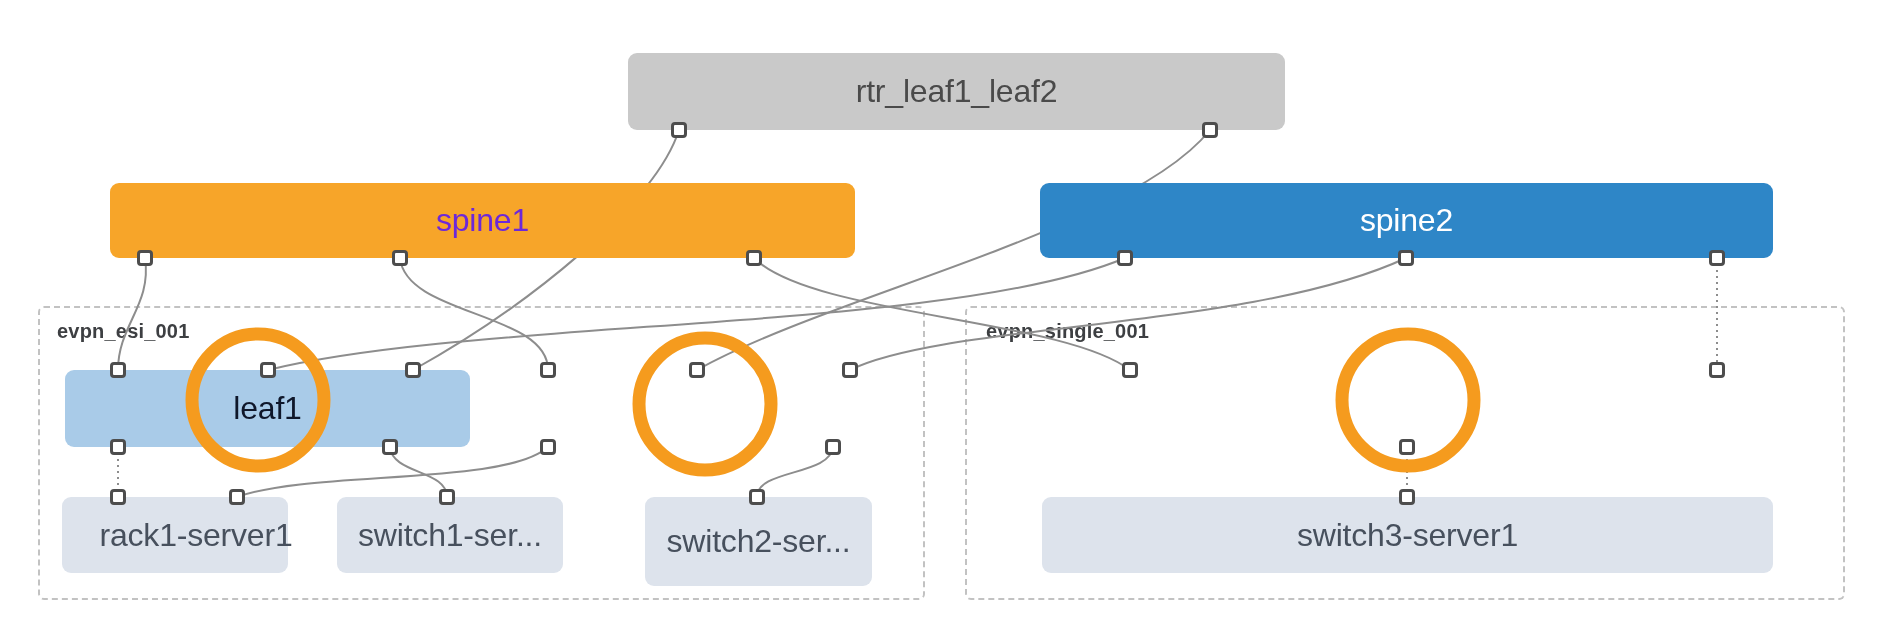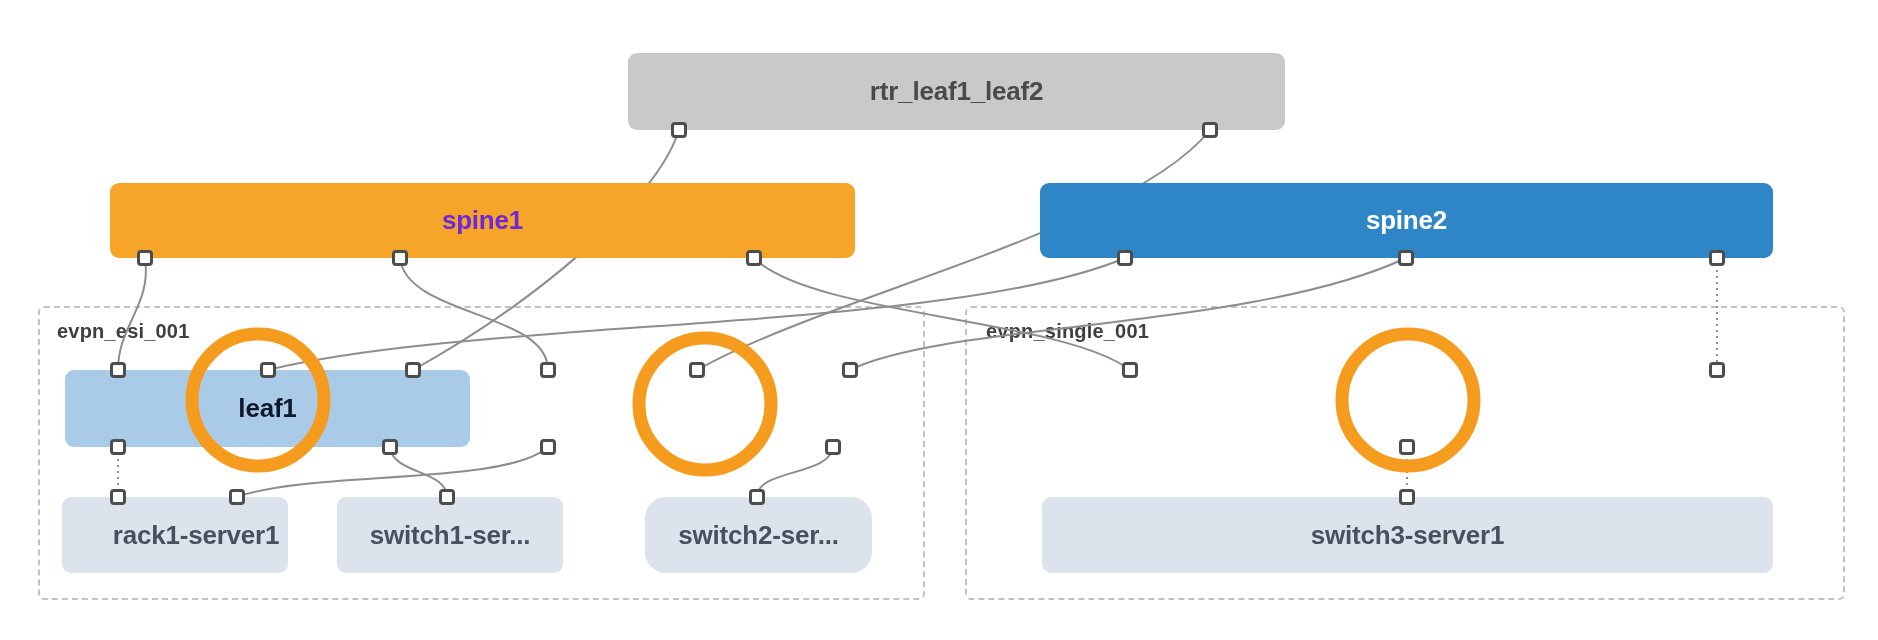--- a/index.html
+++ b/index.html
@@ -2,21 +2,21 @@
 <html><head>
 <meta charset="utf-8">
 <style>
   html,body{margin:0;padding:0;background:#ffffff;}
   #canvas{position:relative;overflow:hidden;font-family:"Liberation Sans",sans-serif;}
   .container-box{position:absolute;border:2px dashed #c2c2c2;border-radius:6px;background:transparent;z-index:0;box-sizing:border-box;}
   .container-label{position:absolute;font-size:20px;font-weight:700;color:#3d3f42;letter-spacing:0.2px;z-index:1;white-space:nowrap;}
   .layer-svg{position:absolute;left:0;top:0;z-index:1;}
   .rings-svg{position:absolute;left:0;top:0;z-index:4;pointer-events:none;}
   .node{position:absolute;border-radius:9px;display:flex;align-items:center;justify-content:center;z-index:2;box-sizing:border-box;}
-  .node .lbl{font-size:26px;font-weight:700;letter-spacing:-0.2px;white-space:nowrap;}
+  .node .lbl{font-size:32px;font-weight:400;letter-spacing:-0.2px;white-space:nowrap;}
   .port{position:absolute;width:16px;height:16px;background:#ffffff;border:3px solid #4d4d4d;border-radius:4px;z-index:3;box-sizing:border-box;}
   .link{fill:none;stroke:#8d8d8d;stroke-width:2;}
   .link.dotted{stroke-dasharray:2 4;stroke-width:2;}
   .ring{fill:none;stroke:#f59b1e;stroke-width:13;}
 </style>
 </head>
 <body>
 
 <div id="canvas" style="width: 1878px; height: 640px; background: rgb(255, 255, 255);">
     <div class="container-box" style="left: 38px; top: 306px; width: 887px; height: 294px; border-color: rgb(194, 194, 194);"></div>
@@ -49,21 +49,21 @@
     </div>
     <div class="node" style="left: 65px; top: 370px; width: 405px; height: 77px; background: rgb(169, 203, 232);">
       <span class="lbl" style="color: #0f172a;">leaf1</span>
     </div>
     <div class="node" style="left: 62px; top: 497px; width: 226px; height: 76px; background: rgb(221, 227, 236); padding-left: 42px;">
       <span class="lbl" style="color: rgb(71, 80, 93);">rack1-server1</span>
     </div>
     <div class="node" style="left: 337px; top: 497px; width: 226px; height: 76px; background: rgb(221, 227, 236);">
       <span class="lbl" style="color: rgb(71, 80, 93);">switch1-ser...</span>
     </div>
-    <div class="node" style="left: 645px; top: 497px; width: 227px; height: 76px; background: rgb(221, 227, 236); border-radius: 21px;">
+    <div class="node" style="left: 645px; top: 497px; width: 227px; height: 89px; background: rgb(221, 227, 236);">
       <span class="lbl" style="color: rgb(71, 80, 93);">switch2-ser...</span>
     </div>
     <div class="node" style="left: 1042px; top: 497px; width: 731px; height: 76px; background: rgb(221, 227, 236);">
       <span class="lbl" style="color: rgb(71, 80, 93);">switch3-server1</span>
     </div>
     <div class="port" style="left: 671px; top: 122px;"></div>
     <div class="port" style="left: 1202px; top: 122px;"></div>
     <div class="port" style="left: 137px; top: 250px;"></div>
     <div class="port" style="left: 392px; top: 250px;"></div>
     <div class="port" style="left: 746px; top: 250px;"></div>

